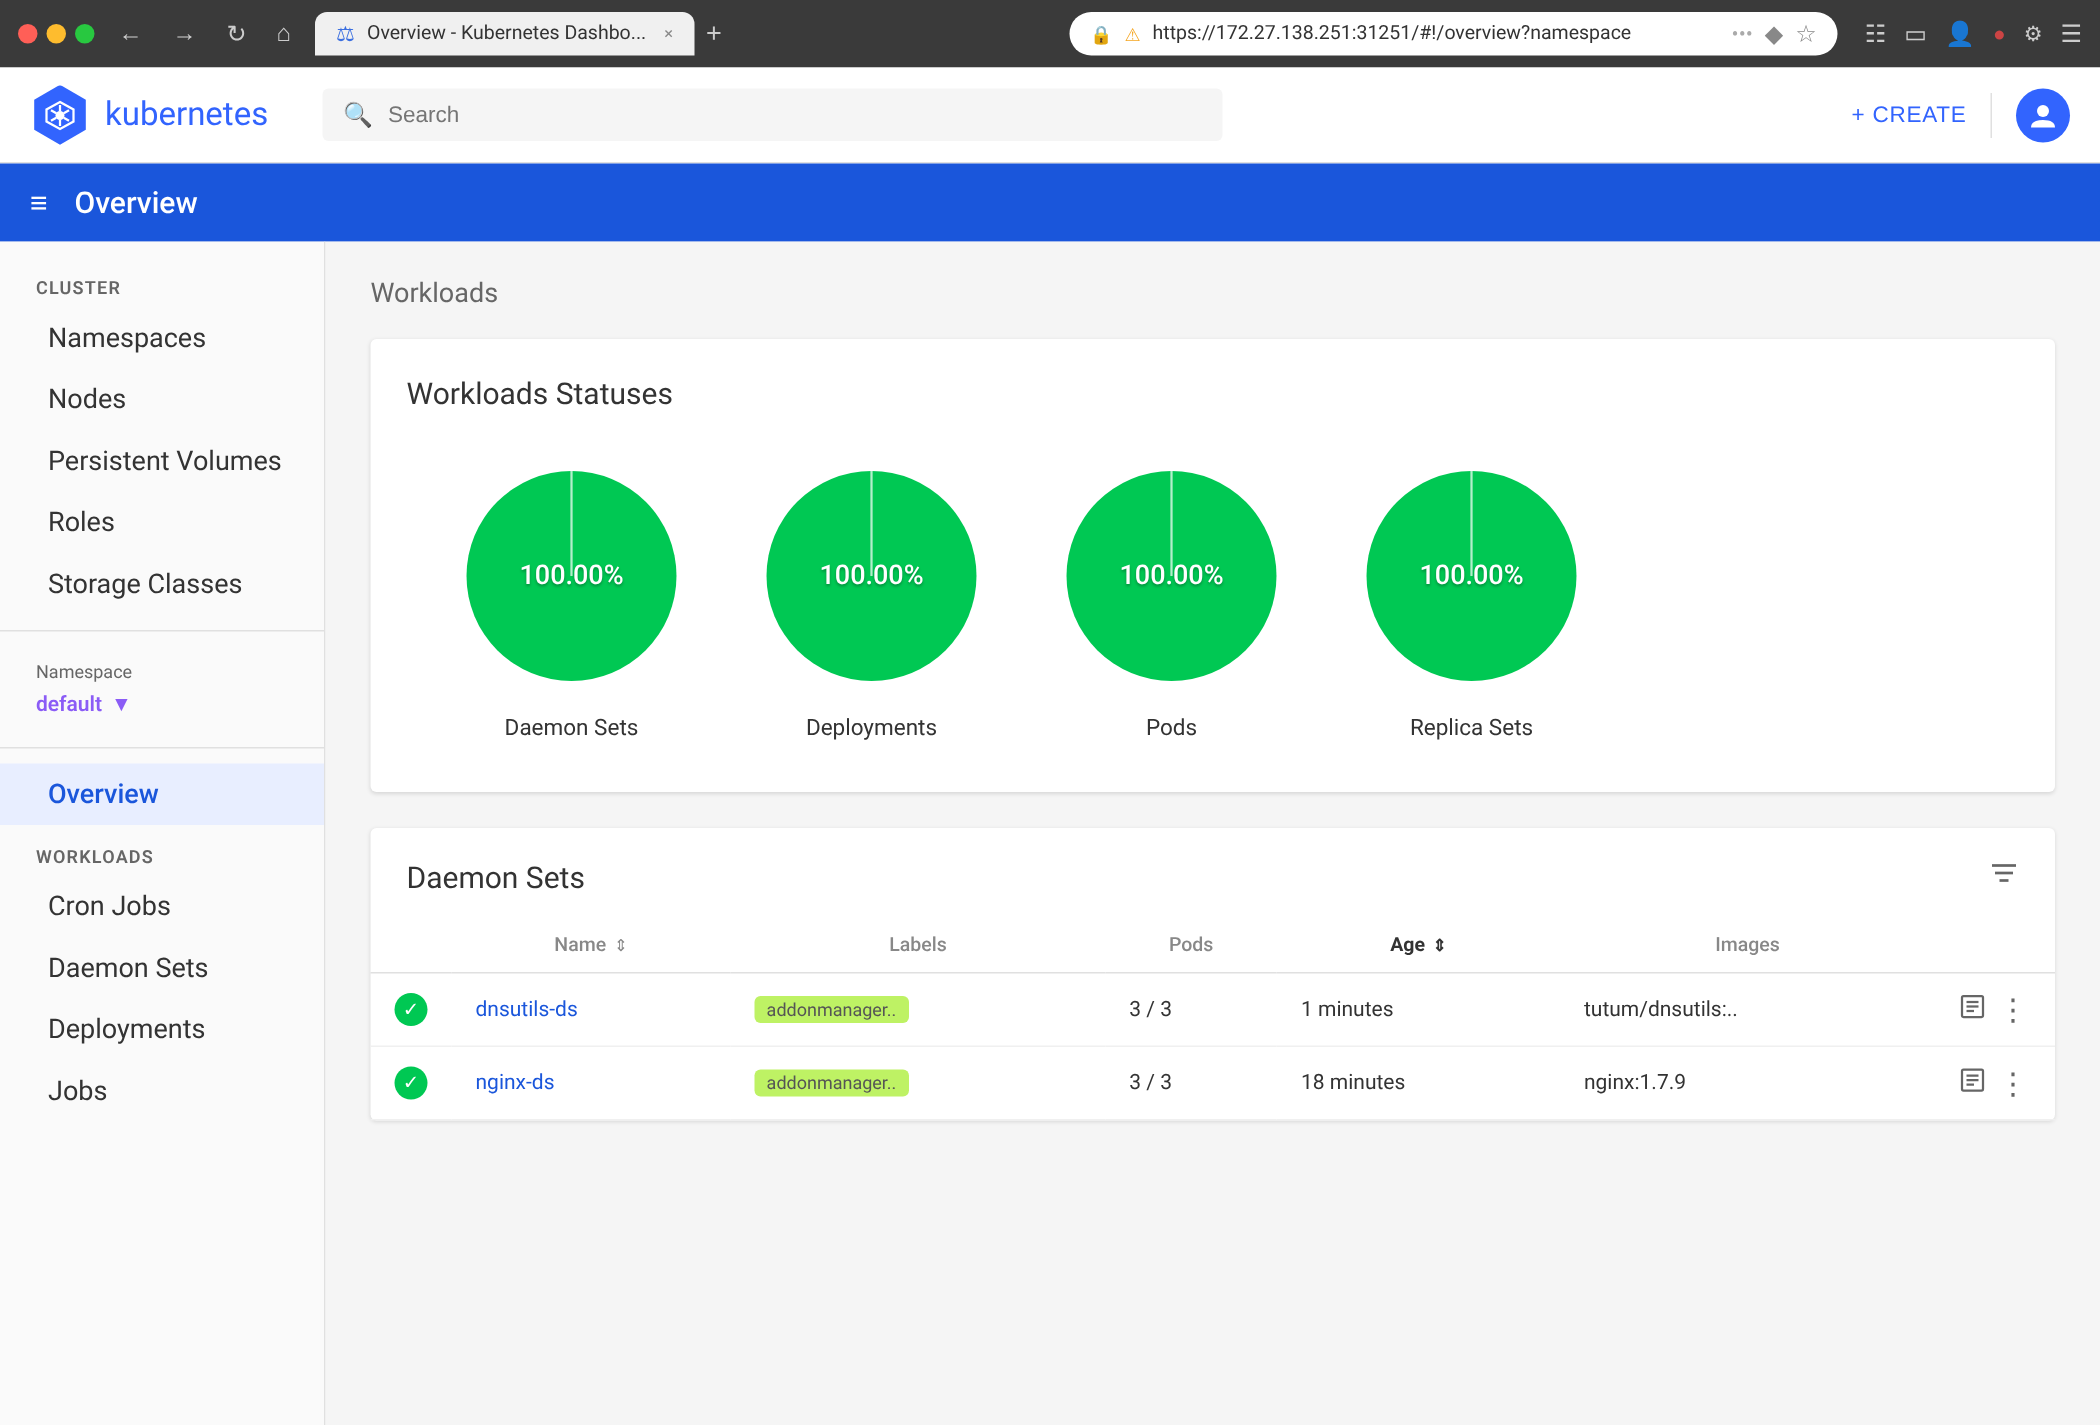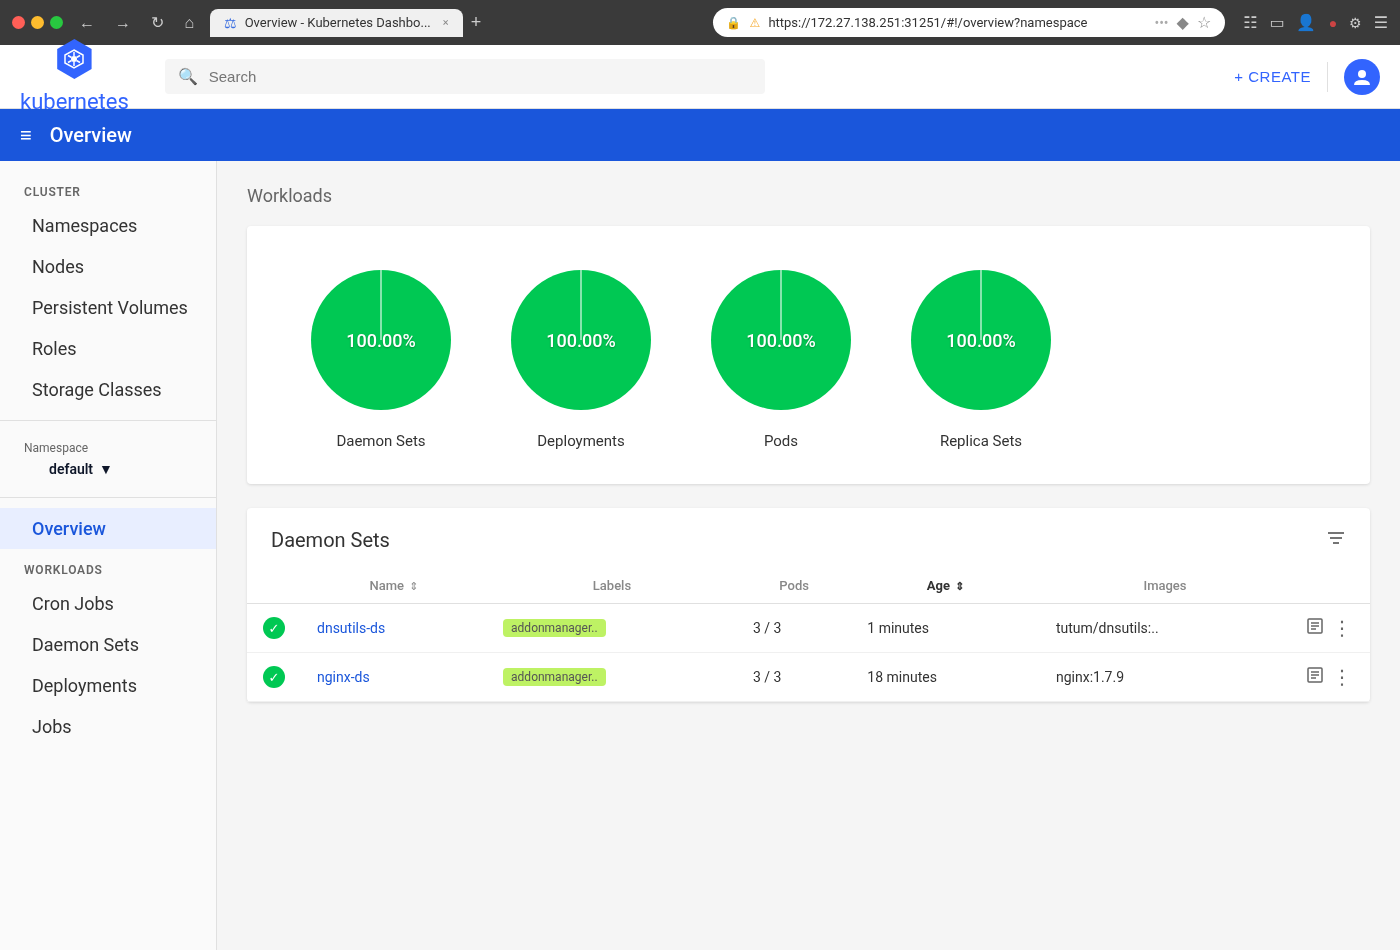--- a/index.html
+++ b/index.html
@@ -44,21 +44,21 @@
     
     .app-header {
       background: #fff;
       height: 64px;
       display: flex;
       align-items: center;
       padding: 0 20px;
       border-bottom: 1px solid #e0e0e0;
       gap: 16px;
     }
-    .app-logo { display: flex; align-items: center; gap: 10px; flex-direction: column; }
+    .app-logo { display: flex; align-items: center; gap: 10px; }
     .app-logo-icon {
       width: 40px; height: 40px;
       background: #3264fe;
       clip-path: polygon(50% 0%, 93% 25%, 93% 75%, 50% 100%, 7% 75%, 7% 25%);
       display: flex; align-items: center; justify-content: center;
       color: white; font-size: 18px;
     }
     .app-logo-text { font-size: 22px; font-weight: 400; color: #3264fe; }
     .app-search {
       flex: 1; max-width: 600px; margin: 0 20px;
@@ -130,21 +130,21 @@
     .sidebar-item.active {
       background: #e8eeff;
       color: #1a56db;
       font-weight: 500;
     }
     .sidebar-divider { border: none; border-top: 1px solid #e0e0e0; margin: 10px 0; }
     .namespace-section { padding: 10px 24px; }
     .namespace-label { font-size: 12px; color: #666; margin-bottom: 6px; }
     .namespace-select {
       display: flex; align-items: center; gap: 6px; cursor: pointer;
-      font-weight: 600; font-size: 14px; color: #0f172a; margin-left: 25px;
+      font-weight: 600; font-size: 14px; color: #8b5cf6;
     }
 
     
     .content-area {
       flex: 1;
       overflow-y: auto;
       padding: 24px 30px;
       background: #f5f5f5;
     }
     .section-title { font-size: 18px; color: #666; margin-bottom: 20px; }
@@ -352,20 +352,21 @@
     </div>
     <div class="sidebar-item">
       <span>Jobs</span>
     </div>
   </div>
 
   <div class="content-area">
     <div class="section-title">Workloads</div>
 
     <div class="card">
+      <div class="card-title">Workloads Statuses</div>
       <div class="status-circles">
 
         <div class="status-circle-item">
           <div class="circle-container">
             <svg class="circle-svg" viewBox="0 0 160 160">
               <circle cx="80" cy="80" r="70" fill="#00c853"></circle>
               <line x1="80" y1="10" x2="80" y2="80" stroke="white" stroke-width="1.5" opacity="0.7"></line>
             </svg>
             <div class="circle-percent">100.00%</div>
           </div>

